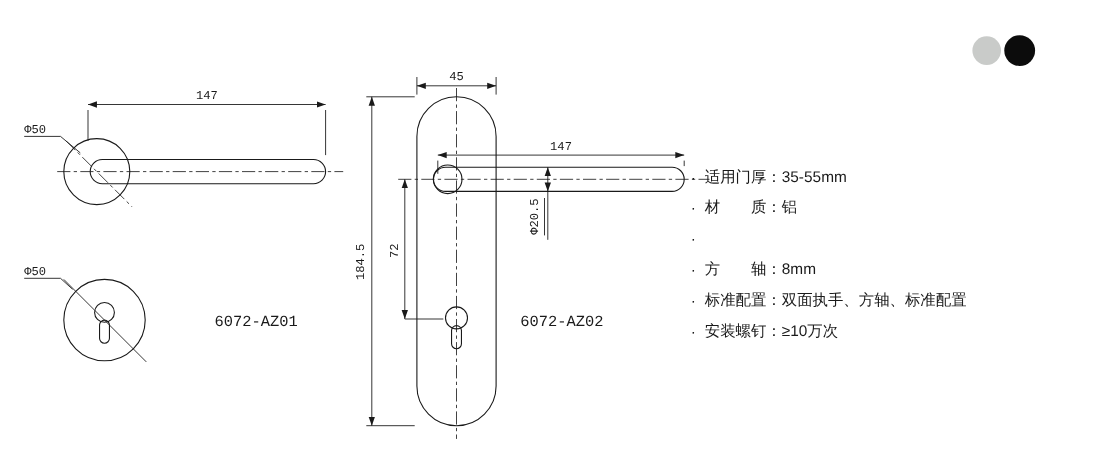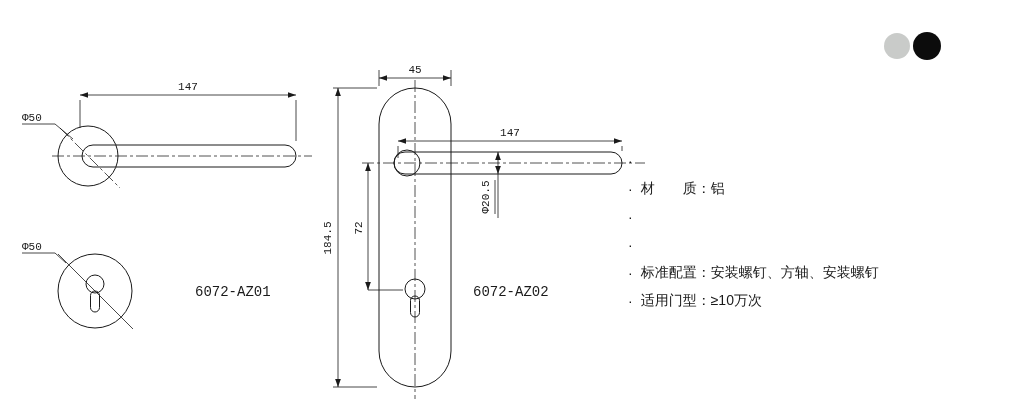--- a/index.html
+++ b/index.html
@@ -128,34 +128,36 @@
       <circle class="ln" cx="415" cy="289" r="10"></circle>
       <rect class="ln" x="410.5" y="296" width="9" height="21" rx="4.5" ry="4.5"></rect>
     </g>
 
     <text class="model" x="473" y="296">6072-AZ02</text>
   </svg>
 
   <div class="specs">
     <div class="spec-row">
       <span class="bullet">·</span>
+      <span>适用门厚：35-55mm</span>
     </div>
     <div class="spec-row">
       <span class="bullet">·</span>
       <span>材　　质：铝</span>
     </div>
     <div class="spec-row">
       <span class="bullet">·</span>
     </div>
     <div class="spec-row">
       <span class="bullet">·</span>
+      <span>方　　轴：8mm</span>
     </div>
     <div class="spec-row">
       <span class="bullet">·</span>
-      <span>标准配置：安装螺钉、方轴、安装螺钉</span>
+      <span>标准配置：双面执手、方轴、标准配置</span>
     </div>
     <div class="spec-row">
       <span class="bullet">·</span>
-      <span>适用门型：≥10万次</span>
+      <span>安装螺钉：≥10万次</span>
     </div>
   </div>
 
 </div>
 
 </body></html>

